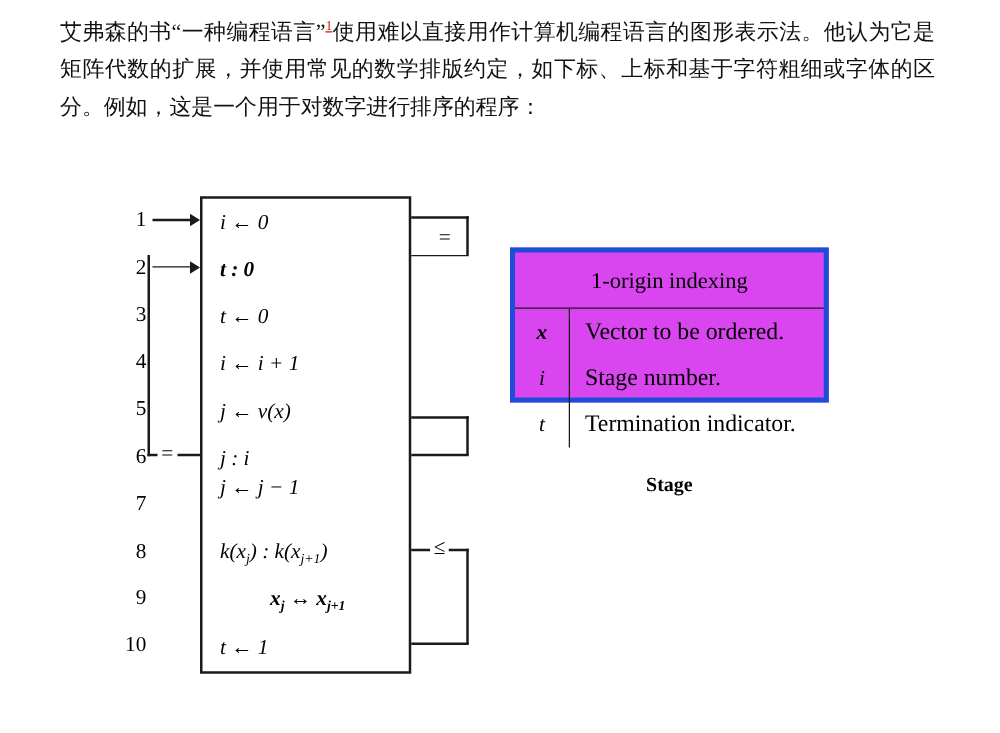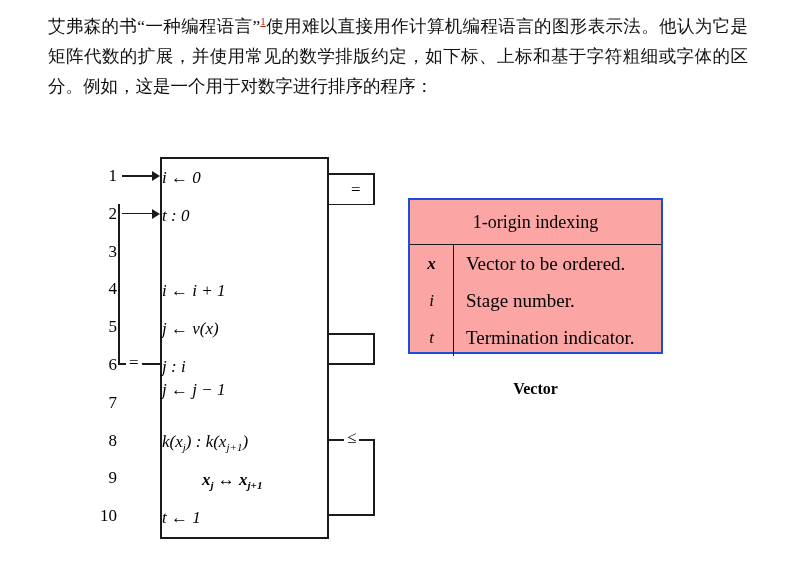--- a/index.html
+++ b/index.html
@@ -54,21 +54,21 @@
     background: #ffffff;
   }
 
   .step-row {
     position: absolute;
     left: 0;
     width: 131px;
     height: 37.8px;
     display: flex;
     align-items: center;
-    padding-left: 0;
+    padding-left: 14px;
     box-sizing: border-box;
   }
   .step-text {
     font-family: "Liberation Serif", serif;
     font-style: italic;
     font-size: 17px;
     white-space: nowrap;
   }
   .step-text sub {
     font-size: 11px;
@@ -131,23 +131,23 @@
     background: #ffffff;
     padding: 0 3px;
   }
 
   
   #legend-box {
     position: absolute;
     left: 408px;
     top: 53px;
     width: 255px;
-    height: 156px;
-    border: 2px solid #1d4ed8;
-    background: #fca5a5;
+    height: 124px;
+    border: 4px solid #1d4ed8;
+    background: #d946ef;
     box-sizing: border-box;
   }
   #legend-title {
     height: 44px;
     line-height: 44px;
     text-align: center;
     font-size: 18px;
     border-bottom: 1.6px solid #1a1a1a;
   }
   .legend-row {
@@ -237,22 +237,25 @@
   <div class="hline" style="left:325px; top:294px; width:50px;"></div>
   <div class="vline" style="left:373.4px; top:294px; height:76px;"></div>
   <div class="hline" style="left:325px; top:369px; width:50px;"></div>
   <div class="arrow-left" style="left:317px; top:364px;"></div>
   <div class="cond-label" style="left:344px; top:283px;">≤</div>
 
   <div id="chart-box">
     <div class="step-row" style="top:0px;">
         <span class="step-text">i ← 0</span>
       </div>
-    <div class="step-row" style="top:37.8px;">
+    <div class="step-row" style="top:37.8px;font-weight:bold;">
         <span class="step-text">t : 0</span>
+      </div>
+    <div class="step-row" style="top:75.6px;">
+        <span class="step-text">t ← 0</span>
       </div>
     <div class="step-row" style="top:113.4px;">
         <span class="step-text">i ← i + 1</span>
       </div>
     <div class="step-row" style="top:189px;">
         <span class="step-text">j : i</span>
       </div>
     <div class="step-row" style="top:151.2px;">
         <span class="step-text">j ← v(x)</span>
       </div>
@@ -278,15 +281,15 @@
     </div>
     <div class="legend-row">
       <div class="legend-sym">i</div>
       <div class="legend-desc">Stage number.</div>
     </div>
     <div class="legend-row">
       <div class="legend-sym">t</div>
       <div class="legend-desc">Termination indicator.</div>
     </div>
   </div>
-  <div id="legend-caption">Vector</div>
+  <div id="legend-caption">Stage</div>
 
 </div>
 
 </body></html>

